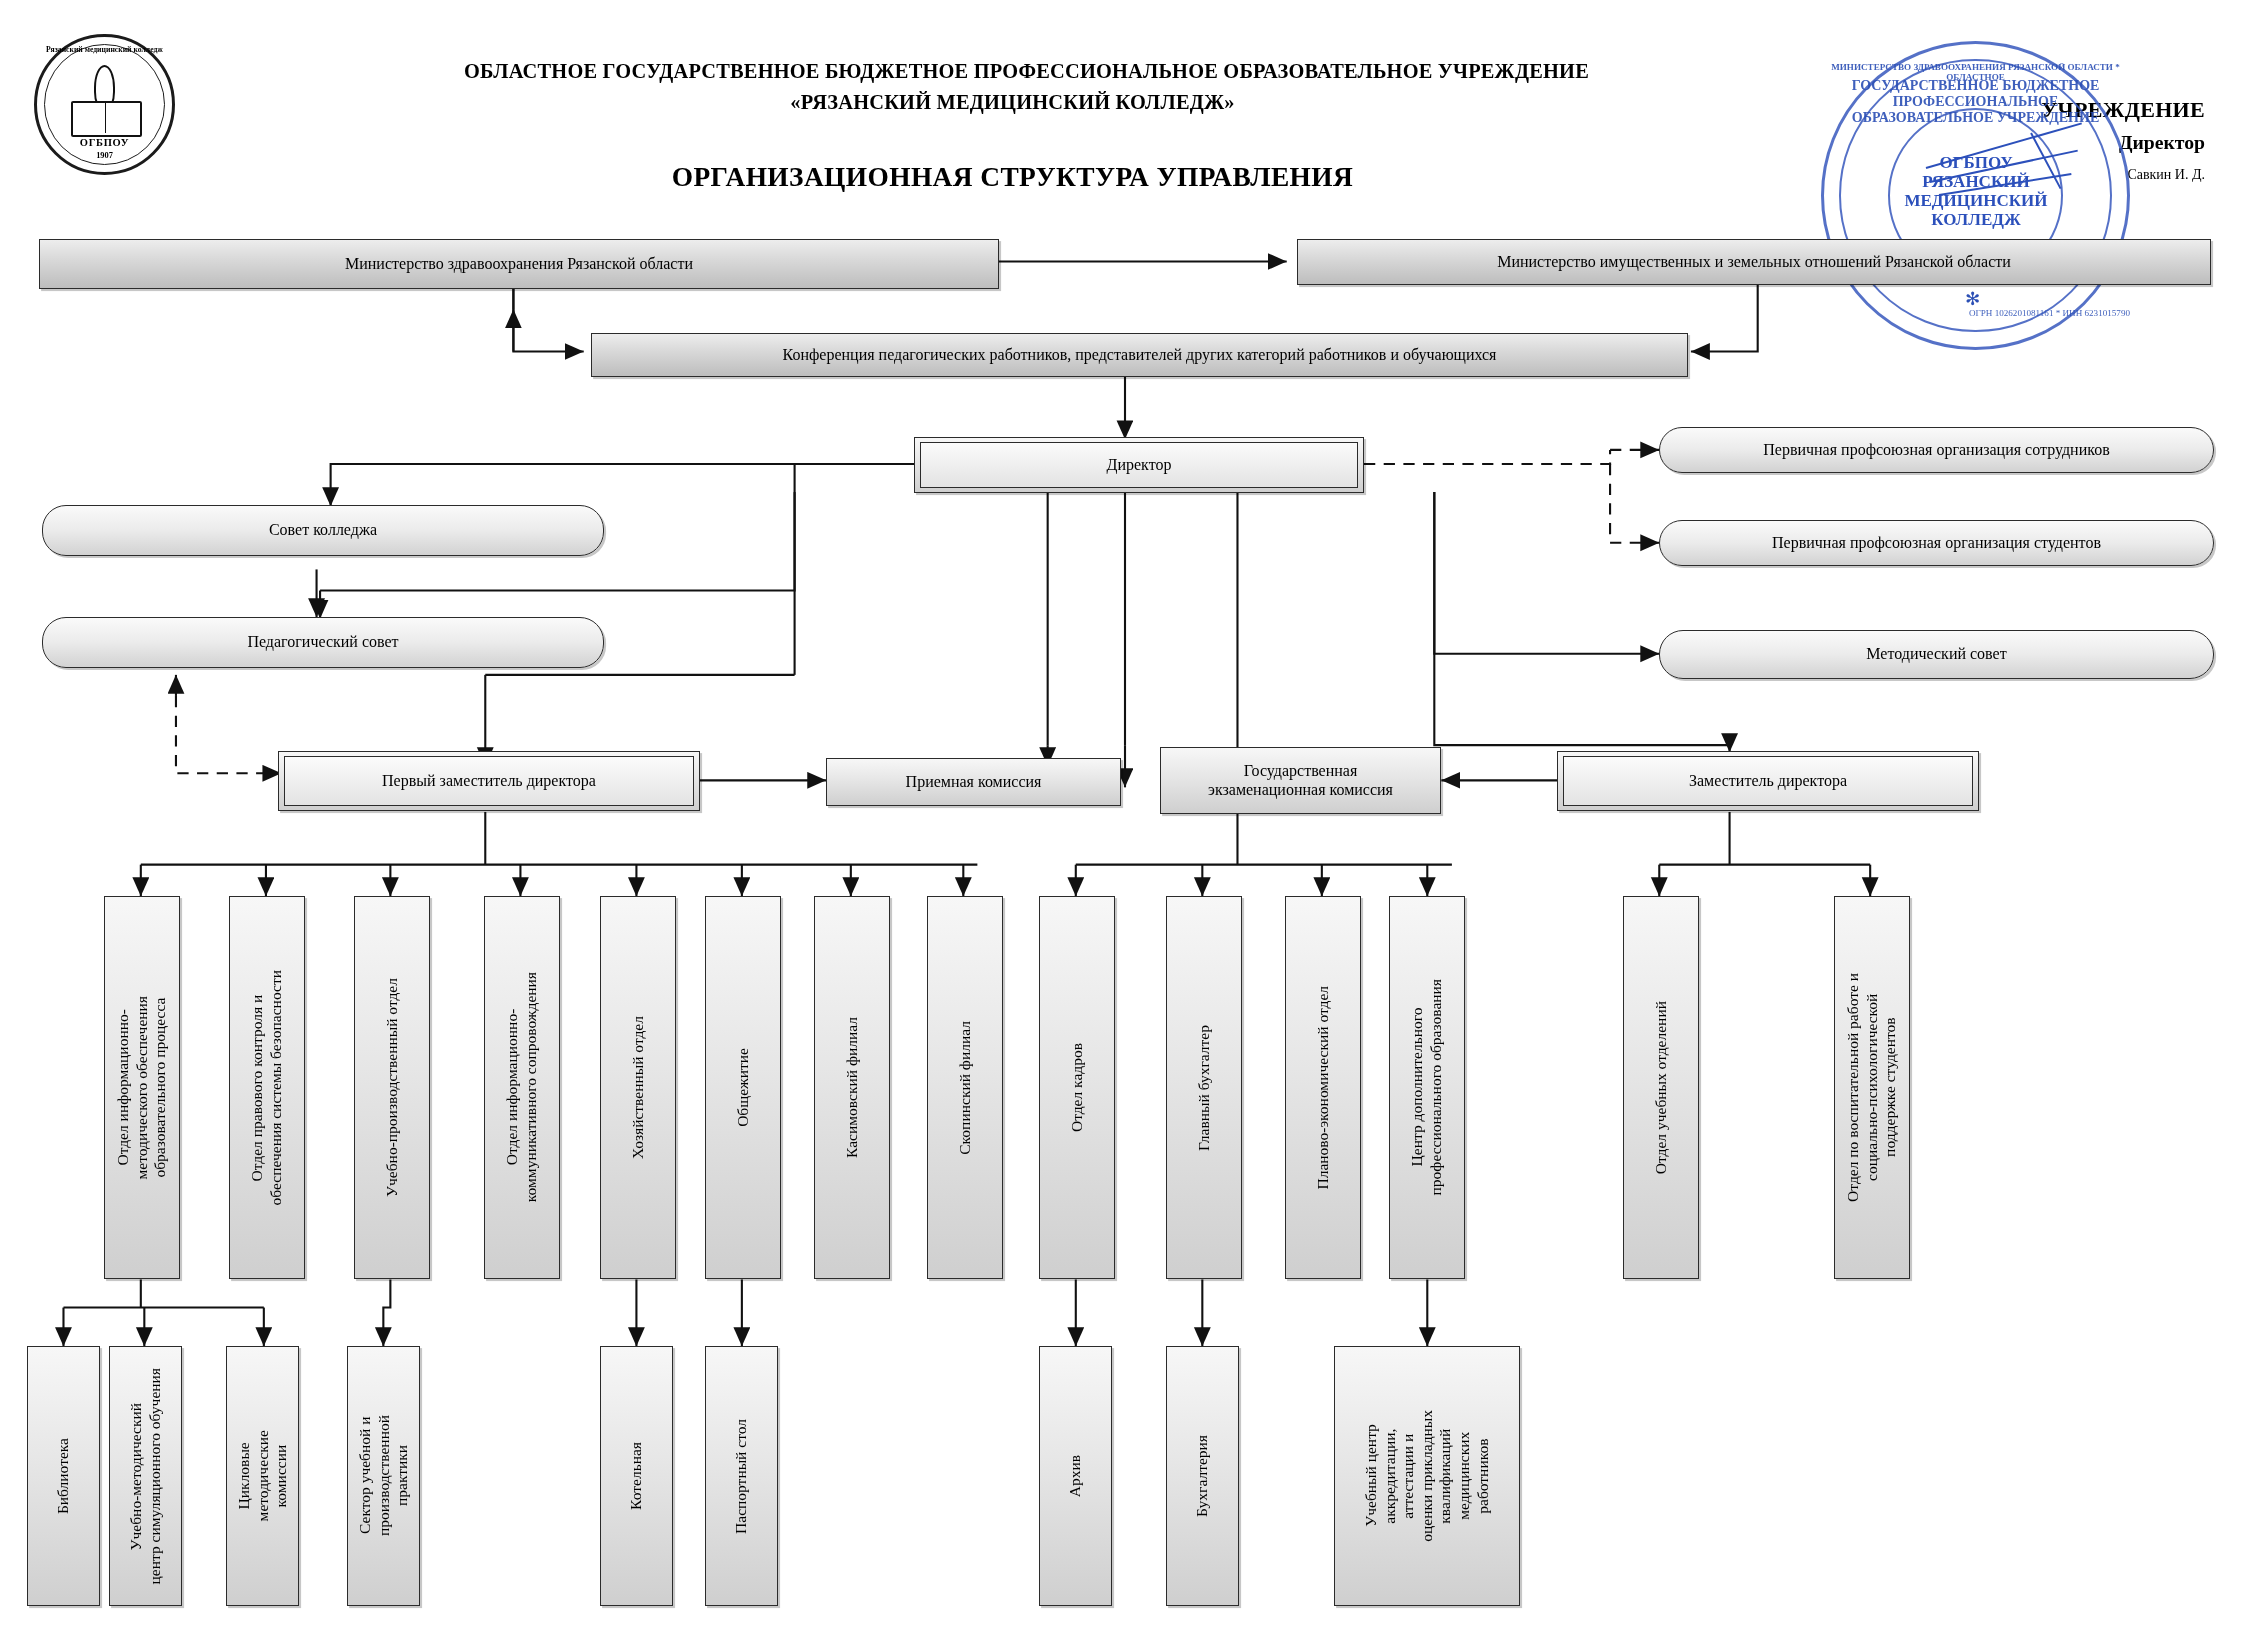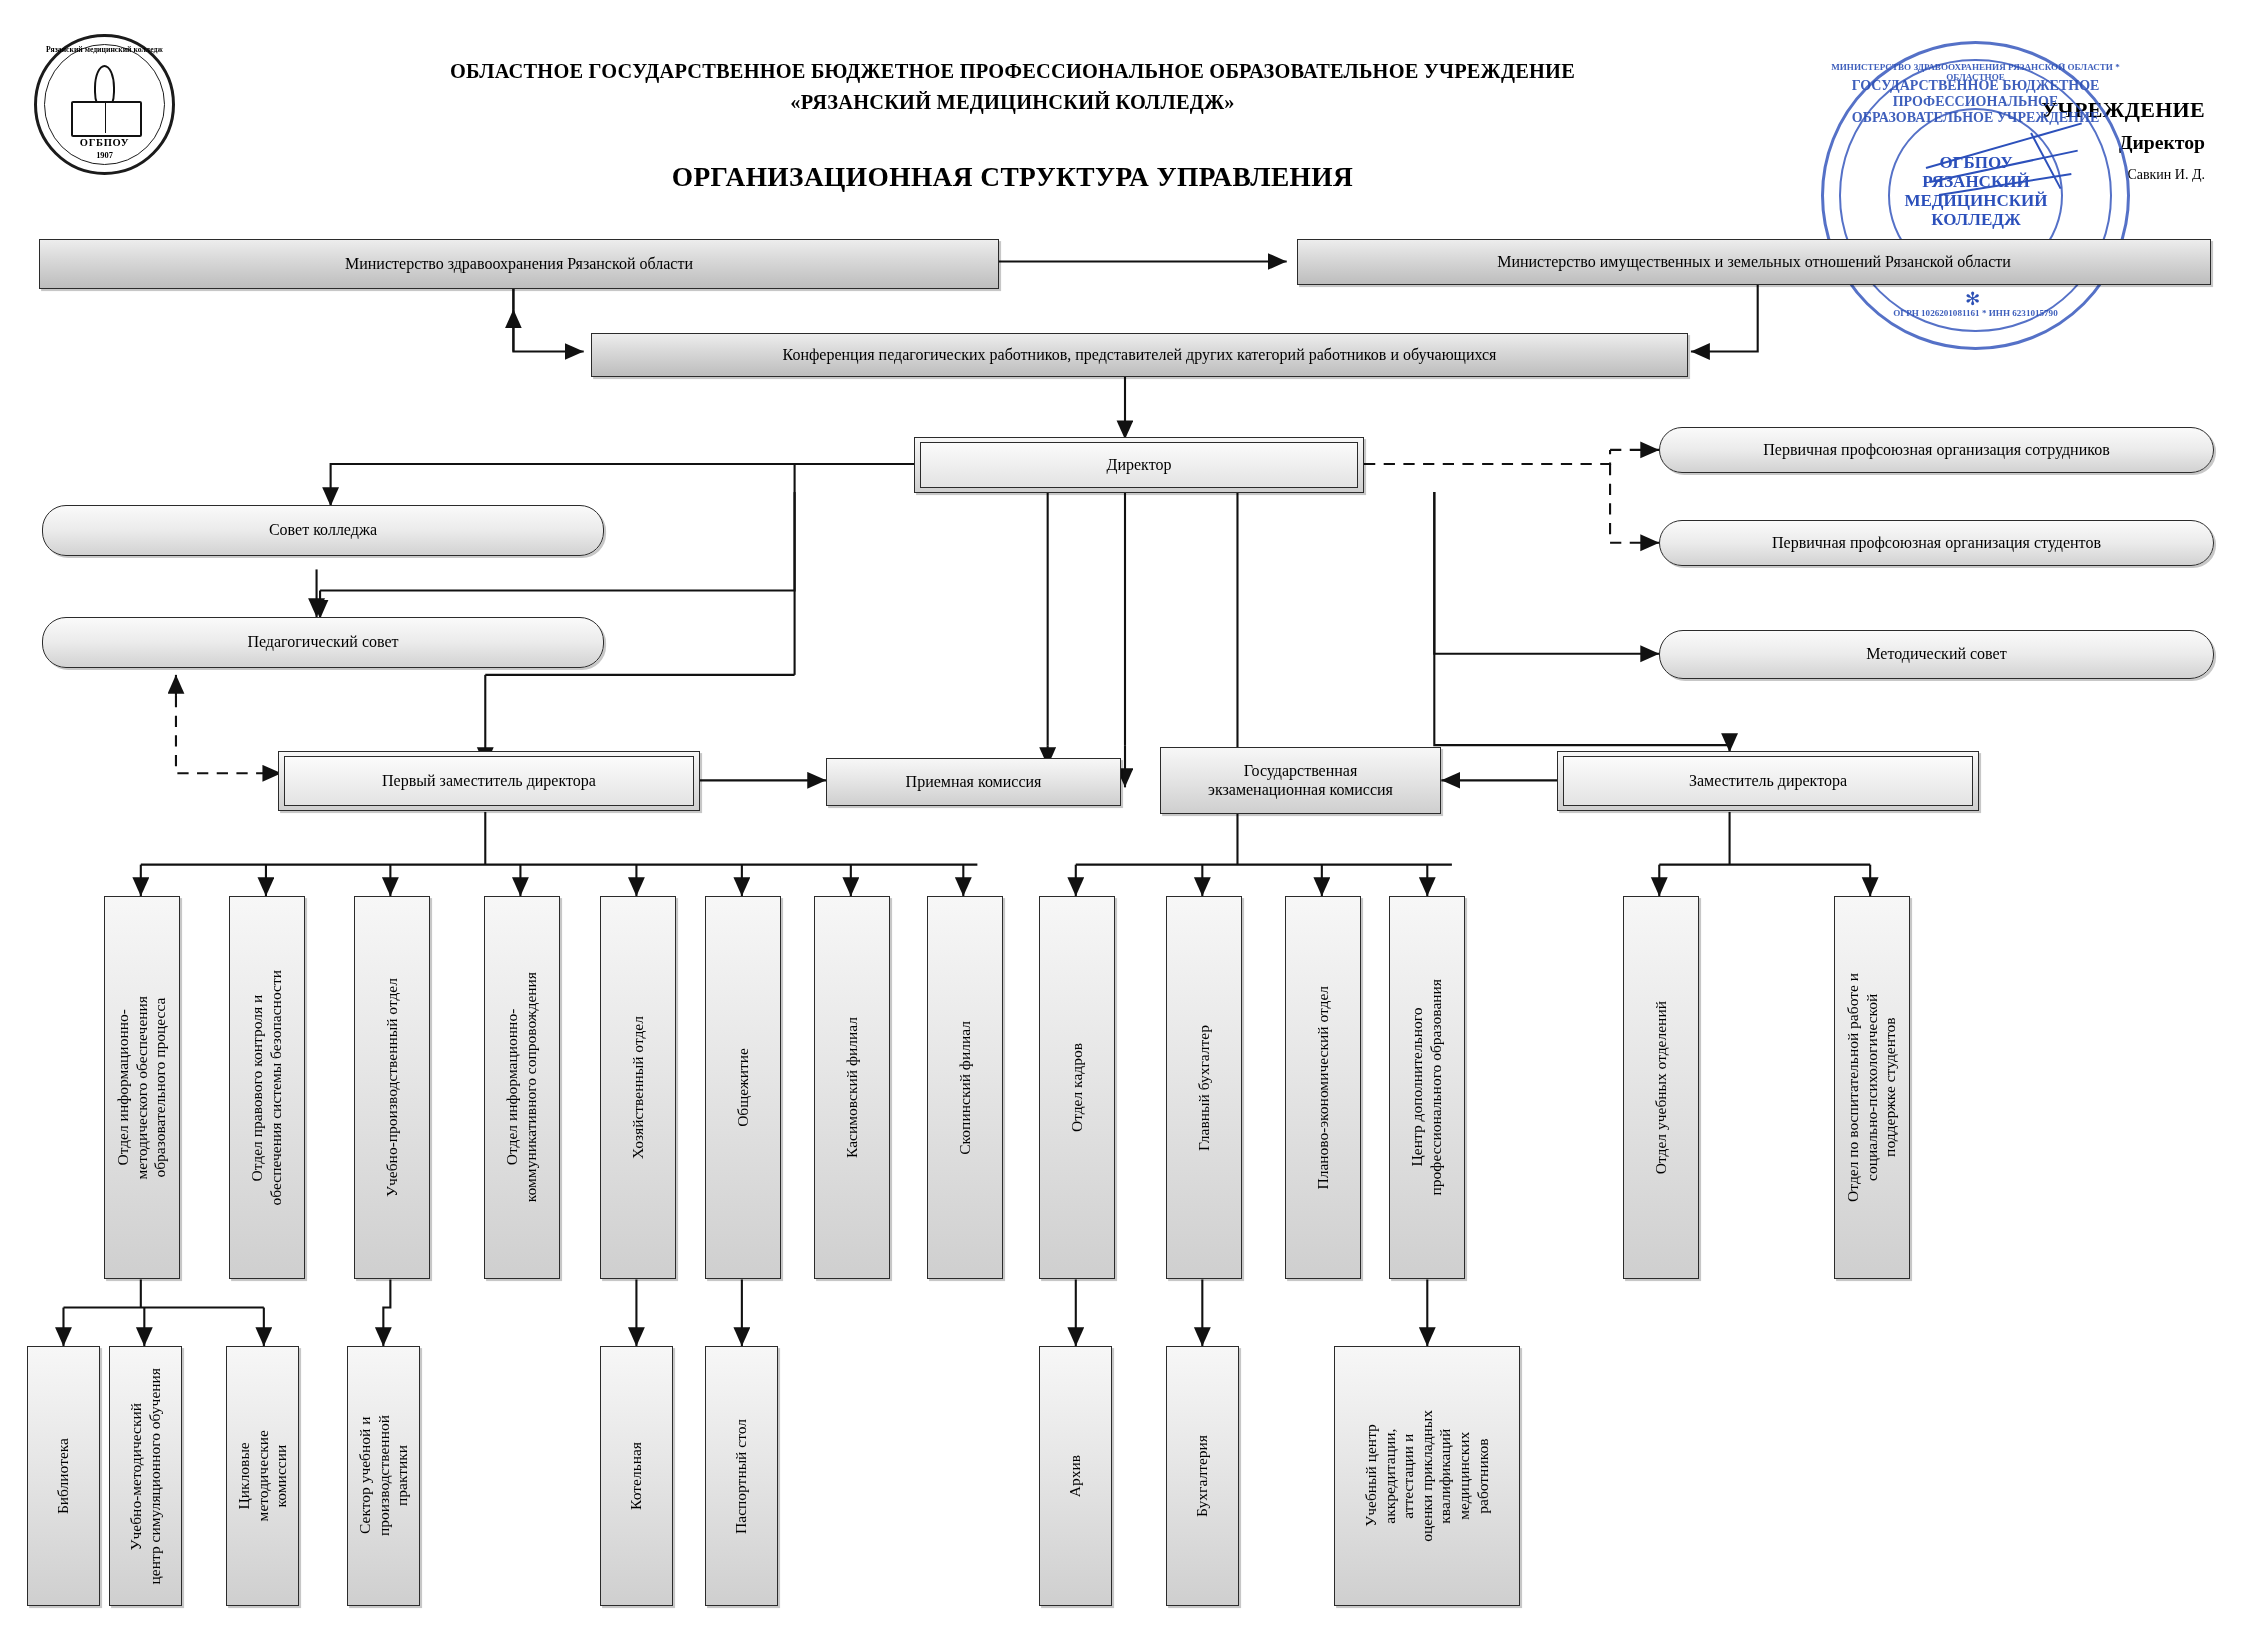--- a/index.html
+++ b/index.html
@@ -4,21 +4,21 @@
 <style>
   html,body{margin:0;padding:0;background:#fff;}
   body{width:2250px;height:1645px;position:relative;font-family:"Liberation Serif",serif;color:#000;overflow:hidden;}
   .canvas{position:absolute;inset:0;}
   svg.lines{position:absolute;left:0;top:0;width:2250px;height:1645px;pointer-events:none;}
 
   
   .hdr-line1,.hdr-line2{
     position:absolute;text-align:center;font-weight:bold;letter-spacing:0.2px;
   }
-  .hdr-line1{left:267px;top:60px;width:1491px;font-size:20.4px;}
+  .hdr-line1{left:281px;top:60px;width:1491px;font-size:20.4px;}
   .hdr-line2{left:267px;top:91px;width:1491px;font-size:20.4px;}
   .hdr-title{position:absolute;left:394px;top:162px;width:1237px;text-align:center;font-size:27.4px;font-weight:bold;letter-spacing:0.4px;}
 
   .approve{position:absolute;right:45px;top:97px;width:366px;text-align:right;}
   .approve .l1{font-size:22px;font-weight:bold;letter-spacing:0.3px;}
   .approve .l2{font-size:19.7px;font-weight:bold;margin-top:8.4px;}
   .approve .l3{font-size:14px;font-weight:normal;margin-top:13px;}
 
   
   .logo{position:absolute;left:34px;top:34px;width:141px;height:141px;}
@@ -32,21 +32,21 @@
   .logo .txt-bot{position:absolute;left:0;top:117px;width:141px;text-align:center;font-size:8.4px;font-weight:bold;}
 
   
   .stamp{position:absolute;left:1821px;top:41px;width:309px;height:309px;color:#2b4fb5;}
   .stamp .c1{position:absolute;inset:0;border:3.5px solid #3758bd;border-radius:50%;opacity:.85;}
   .stamp .c2{position:absolute;inset:18.3px;border:2.1px solid #3758bd;border-radius:50%;opacity:.85;}
   .stamp .c3{position:absolute;inset:67px;border:2.1px solid #3758bd;border-radius:50%;opacity:.85;}
   .stamp .mid{position:absolute;left:67px;top:112px;width:176px;text-align:center;font-size:17px;font-weight:bold;line-height:1.12;color:#2c50bb;}
   .stamp .arc-top{position:absolute;left:0;top:21px;width:309px;text-align:center;font-size:9.1px;font-weight:bold;opacity:.9;}
   .stamp .arc-top2{position:absolute;left:0;top:37px;width:309px;text-align:center;font-size:14px;font-weight:bold;opacity:.9;}
-  .stamp .arc-bot{position:absolute;left:0;top:267px;width:309px;text-align:center;font-size:9.1px;font-weight:bold;opacity:.9;}
+  .stamp .arc-bot{position:absolute;left:0;top:267px;width:309px;text-align:right;font-size:9.1px;font-weight:normal;opacity:.9;}
   .stamp .star{position:absolute;left:144px;top:247px;font-size:18.3px;}
   .stamp .sig{position:absolute;left:105px;top:84px;width:169px;height:84px;}
   .stamp .sig i{position:absolute;display:block;height:2.1px;background:#2c50bb;transform-origin:left center;}
 
   
   .box{
     position:absolute;box-sizing:border-box;
     border:1.4px solid #2b2b2b;
     background:linear-gradient(180deg,#f7f7f7 0%,#e6e6e6 45%,#cfcfcf 100%);
     display:flex;align-items:center;justify-content:center;

